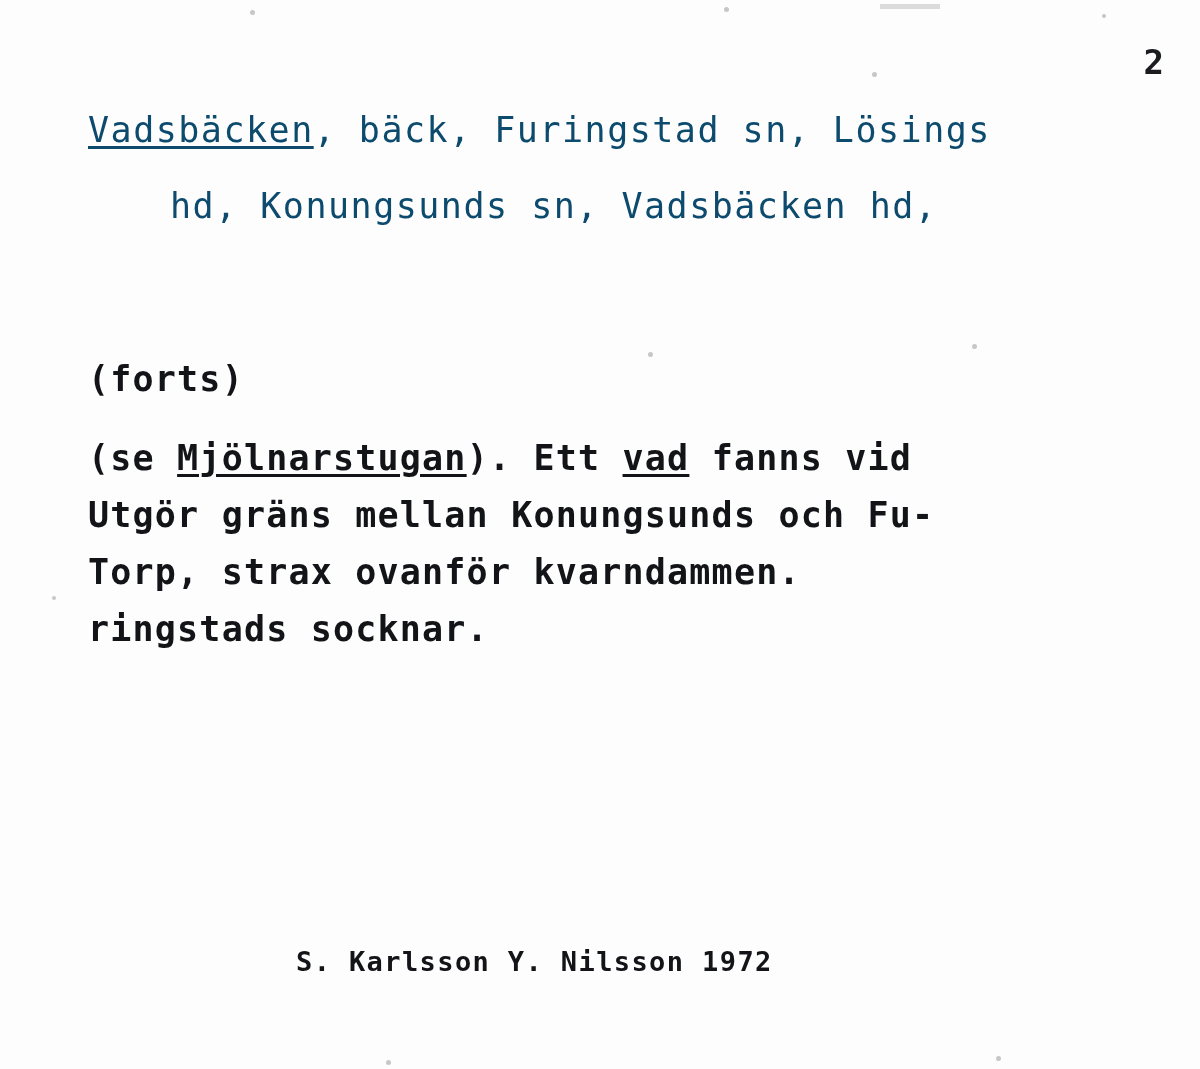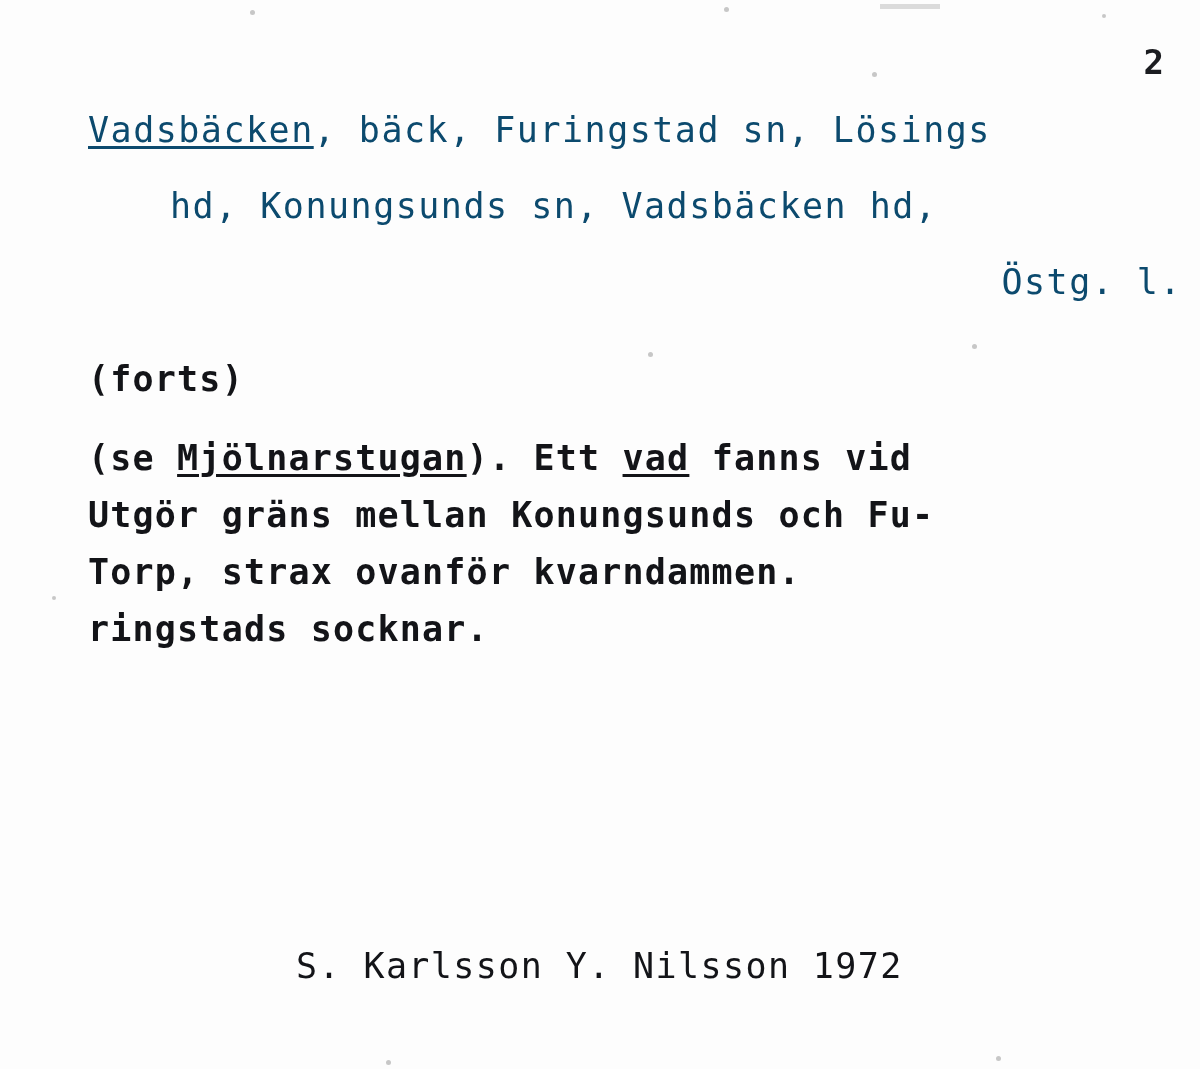--- a/index.html
+++ b/index.html
@@ -80,22 +80,22 @@
     white-space: pre;
     color: #131418;
   }
   .gap-after { margin-bottom: 44px; }
   .tight { margin-bottom: 22px; }
 
   .signature {
     position: absolute;
     left: 296px;
     top: 946px;
-    font-size: 35px;
-    font-weight: 400;
+    font-size: 27px;
+    font-weight: 700;
     letter-spacing: 1.4px;
     white-space: pre;
     color: #131418;
   }
 </style>
 </head>
 <body>
 
 <div class="page">
 
@@ -108,21 +108,20 @@
   <div class="speck" style="left:972px; top:344px; width:5px; height:5px;"></div>
   <div class="speck" style="left:996px; top:1056px; width:5px; height:5px;"></div>
   <div class="speck" style="left:386px; top:1060px; width:5px; height:5px;"></div>
   <div class="speck" style="left:52px; top:596px; width:4px; height:4px;"></div>
 
   <div class="page-number">2</div>
 
   <div class="headblock">
     <div class="head-line"><span class="u">Vadsbäcken</span><span>, bäck, Furingstad sn, Lösings</span></div>
     <div class="head-line indent1">hd, Konungsunds sn, Vadsbäcken hd,</div>
-    <div class="head-line indent2">Östg. l.</div>
   </div>
 
   <div class="body-block">
     <div class="body-line gap-after">(forts)</div>
     <div class="body-line tight"><span>(se </span><span class="u">Mjölnarstugan</span><span>). Ett </span><span class="u">vad</span><span> fanns vid</span></div>
     <div class="body-line tight">Utgör gräns mellan Konungsunds och Fu-</div>
     <div class="body-line tight">Torp, strax ovanför kvarndammen.</div>
     <div class="body-line">ringstads socknar.</div>
   </div>
 

